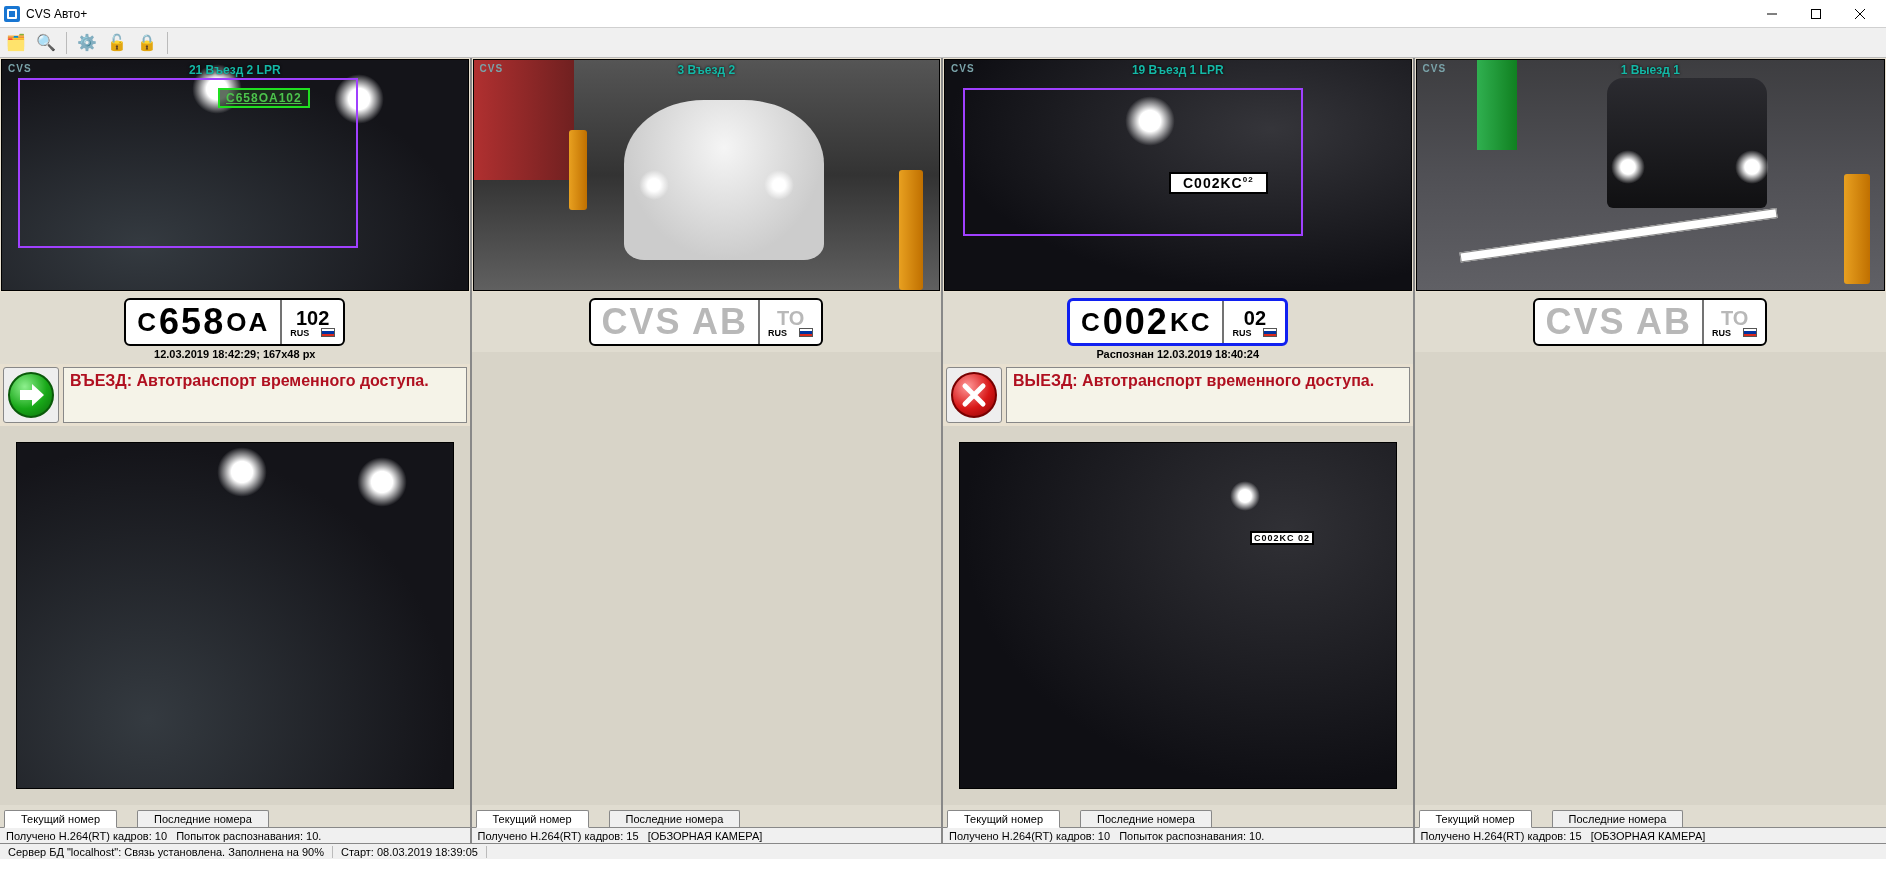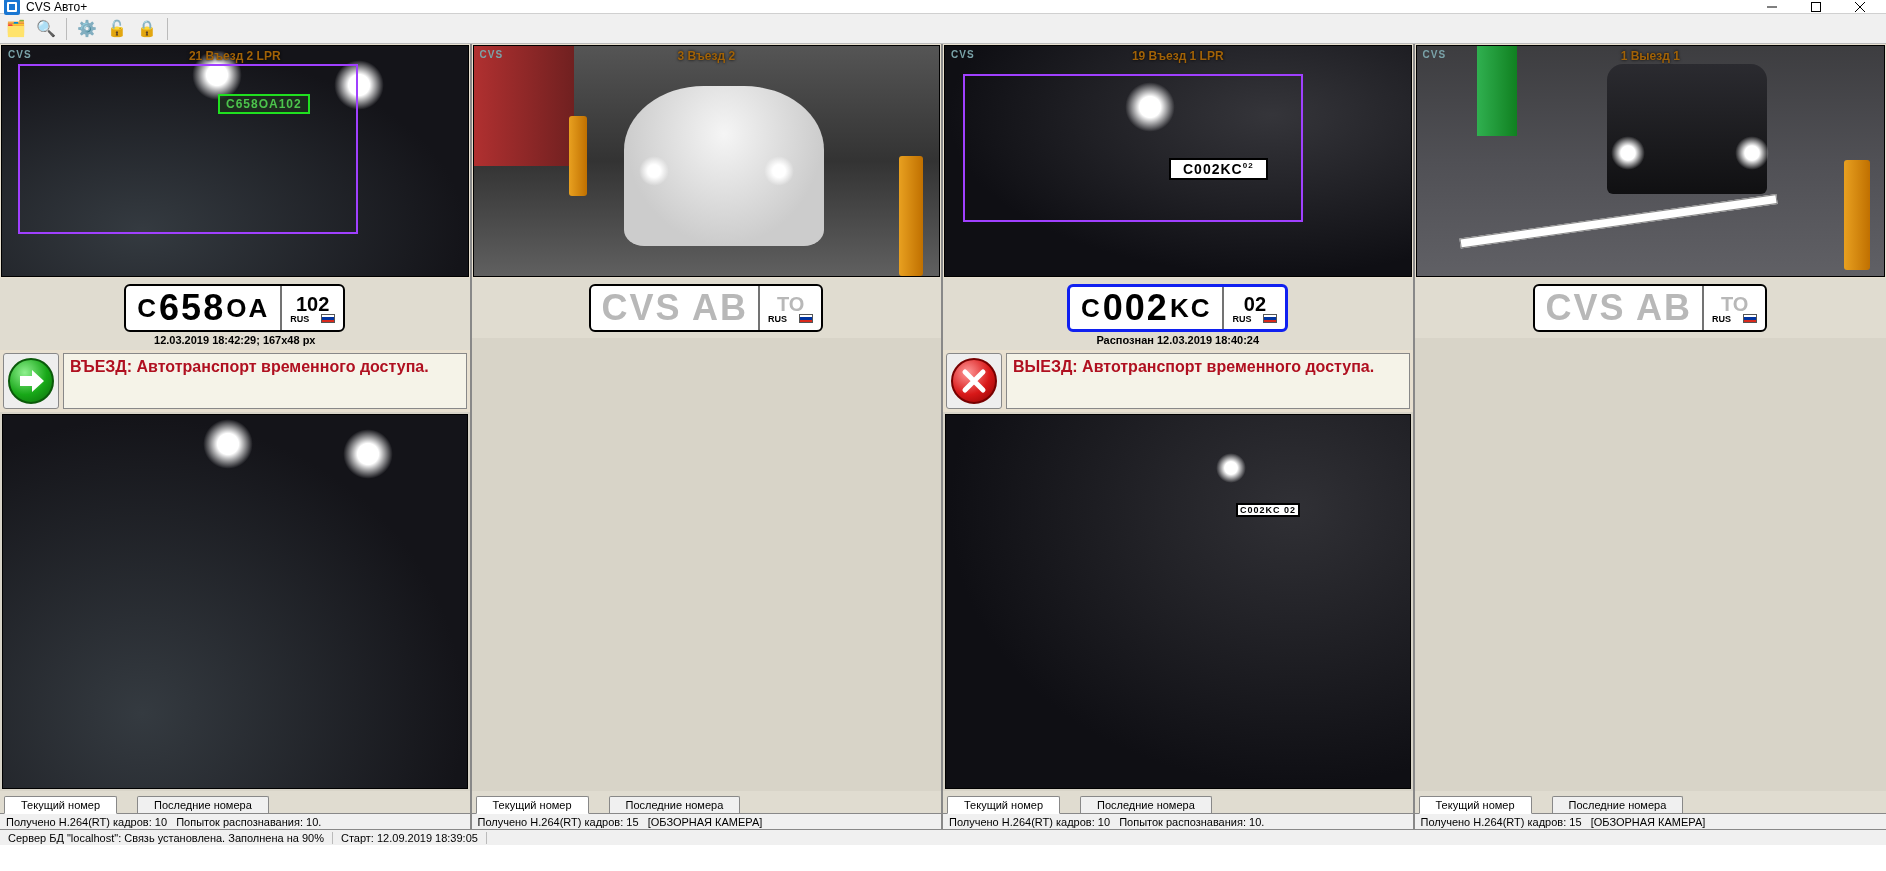--- a/index.html
+++ b/index.html
@@ -1,39 +1,39 @@
 <!DOCTYPE html>
 <html><head>
 <meta charset="utf-8">
 <style>
 * { box-sizing: border-box; margin: 0; padding: 0; }
 body { font-family: Tahoma, Arial, sans-serif; font-size: 11px; background: #fff; color: #000; width: 1886px; height: 871px; overflow: hidden; }
 
 
-.titlebar { height: 14px; background: #fff; border-bottom: 1px solid #d0d0d0; display: flex; align-items: center; padding: 0 4px; }
+.titlebar { height: 28px; background: #fff; border-bottom: 1px solid #d0d0d0; display: flex; align-items: center; padding: 0 4px; }
 .titlebar .app-icon { width: 16px; height: 16px; background: #1976d2; border-radius: 2px; margin-right: 6px; position: relative; }
 .titlebar .app-icon::after { content: ""; position: absolute; inset: 3px; border: 2px solid #fff; border-radius: 1px; }
 .titlebar .title { flex: 1; font-size: 12px; }
 .titlebar .winbtns { display: flex; }
 .titlebar .winbtn { width: 44px; height: 22px; display: flex; align-items: center; justify-content: center; cursor: pointer; }
 
 
 .toolbar { height: 30px; background: #f0f0f0; border-bottom: 1px solid #bbb; display: flex; align-items: center; padding: 2px 4px; gap: 6px; }
 .toolbar .tbtn { width: 24px; height: 24px; display: flex; align-items: center; justify-content: center; cursor: pointer; border-radius: 2px; font-size: 16px; }
 .toolbar .sep { width: 1px; height: 22px; background: #bbb; margin: 0 2px; }
 
 
 .grid { display: flex; height: calc(100% - 24px - 30px - 16px - 16px); }
 .col { width: 25%; display: flex; flex-direction: column; border-right: 2px solid #888; background: #e8e0d0; }
 .col:last-child { border-right: none; }
 
 
 .cam { position: relative; height: 232px; background: #1a1a1a; overflow: hidden; border: 1px solid #000; margin: 1px; }
 .cam .cvs-logo { position: absolute; top: 3px; left: 6px; color: #7aa3a9; font-size: 10px; font-weight: bold; letter-spacing: 1px; }
-.cam .camtitle { position: absolute; top: 3px; left: 0; right: 0; text-align: center; color: #a16207; font-size: 12px; font-weight: bold; text-shadow: 0 0 3px #000; }
+.cam .camtitle { position: absolute; top: 3px; left: 0; right: 0; text-align: center; color: #14b8a6; font-size: 12px; font-weight: bold; text-shadow: 0 0 3px #000; }
 .roi { position: absolute; border: 2px solid #a040ff; }
 .plate-box { position: absolute; border: 2px solid #20e020; color: #4cc44c; background: rgba(30,50,30,.7); font-size: 12px; font-weight: bold; padding: 1px 6px; letter-spacing: 1px; }
 .plate-bright { position: absolute; background: #fff; color: #000; border: 2px solid #000; font-family: Arial, sans-serif; font-size: 14px; font-weight: bold; padding: 1px 12px; letter-spacing: 1px; }
 .plate-tiny-region { font-size: 8px; vertical-align: super; }
 .headlight { position: absolute; width: 50px; height: 50px; border-radius: 50%; background: radial-gradient(circle, #fff 0%, #fff 30%, rgba(255,255,255,0) 70%); }
 .car-white { position: absolute; width: 200px; height: 160px; background: radial-gradient(ellipse at 50% 30%, #f5f5f5 0%, #ccc 70%); border-radius: 40% 40% 10% 10%; }
 .road-wet { position: absolute; inset: 0; background: radial-gradient(ellipse at 30% 80%, rgba(70,80,90,.6) 0%, rgba(20,20,25,1) 70%); }
 .scene-color { position: absolute; inset: 0; }
 .barrier-post { position: absolute; width: 18px; background: linear-gradient(90deg,#e8a020,#c07000); border-radius: 3px; }
 .barrier-arm { position: absolute; height: 10px; background: #fff; border: 1px solid #888; }
@@ -53,21 +53,21 @@
 .plate-caption { font-size: 11px; font-weight: bold; }
 
 
 .status-row { display: flex; align-items: flex-start; padding: 3px; gap: 4px; }
 .status-iconbox { width: 56px; height: 56px; display: flex; align-items: center; justify-content: center; border: 1px solid #888; background: #eee; border-radius: 3px; }
 .status-msg { flex: 1; min-height: 56px; background: #f5f3e8; border: 1px solid #888; padding: 4px 6px; font-size: 16px; font-weight: bold; color: #b01020; }
 .ic-green-arrow { width: 46px; height: 46px; border-radius: 50%; background: radial-gradient(circle at 35% 30%, #8ef08e, #18a818 55%, #0a6a0a); border: 2px solid #0a5a0a; display: flex; align-items: center; justify-content: center; color: #fff; }
 .ic-red-x { width: 46px; height: 46px; border-radius: 50%; background: radial-gradient(circle at 35% 30%, #ff9a9a, #d81818 55%, #800); border: 2px solid #700; display: flex; align-items: center; justify-content: center; color: #fff; }
 
 
-.snapshot { flex: 1; background: #d8d4c8; padding: 2px; overflow: hidden; }
+.snapshot { flex: 1; background: #d8d4c8; padding: 16px; overflow: hidden; }
 .snapshot .snap-inner { width: 100%; height: 100%; background: #1a1a1a; position: relative; border: 1px solid #000; }
 
 
 .tabs { height: 22px; display: flex; align-items: flex-end; padding: 0 4px; background: #e0dcd0; }
 .tab { padding: 2px 16px; font-size: 11px; border: 1px solid #888; background: #f0f0f0; margin-right: 20px; border-bottom: none; border-radius: 2px 2px 0 0; cursor: pointer; }
 .tab.active { background: #fff; border-bottom: 1px solid #fff; position: relative; top: 1px; }
 
 
 .colstatus { height: 16px; border-top: 1px solid #888; background: #f0f0f0; font-size: 11px; padding: 1px 6px; display: flex; align-items: center; white-space: nowrap; overflow: hidden; }
 
@@ -116,21 +116,21 @@
 <div class="grid">
 
   <div class="col">
     <div class="cam">
       <div class="road-wet"></div>
       <div class="headlight" style="top:4px;left:190px;"></div>
       <div class="headlight" style="top:14px;left:332px;"></div>
       <div class="cvs-logo">CVS</div>
       <div class="camtitle">21 Въезд 2 LPR</div>
       <div class="roi" style="top:18px;left:16px;width:340px;height:170px;"></div>
-      <div class="plate-box" style="top:48px;left:216px;">C658OA102</div>
+      <div class="plate-box" style="top:28px;left:216px;text-decoration:underline;">C658OA102</div>
     </div>
 
     <div class="plate-display">
       <div class="plate-frame">
         <div class="plate-main">
           <span class="sm">C</span>
             <span>658</span>
             <span class="sm">OA</span>
         </div>
         <div class="plate-region">
@@ -309,14 +309,14 @@
     <div class="colstatus">
       <span>Получено H.264(RT) кадров: 15</span>&nbsp;&nbsp;&nbsp;
       <span>[ОБЗОРНАЯ КАМЕРА]</span>
     </div>
   </div>
 
 </div>
 
 <div class="footer">
   <div class="cell">Сервер БД "localhost": Связь установлена. Заполнена на 90%</div>
-  <div class="cell">Старт: 12.09.2019 18:39:05</div>
+  <div class="cell">Старт: 08.03.2019 18:39:05</div>
 </div>
 
 </body></html>

